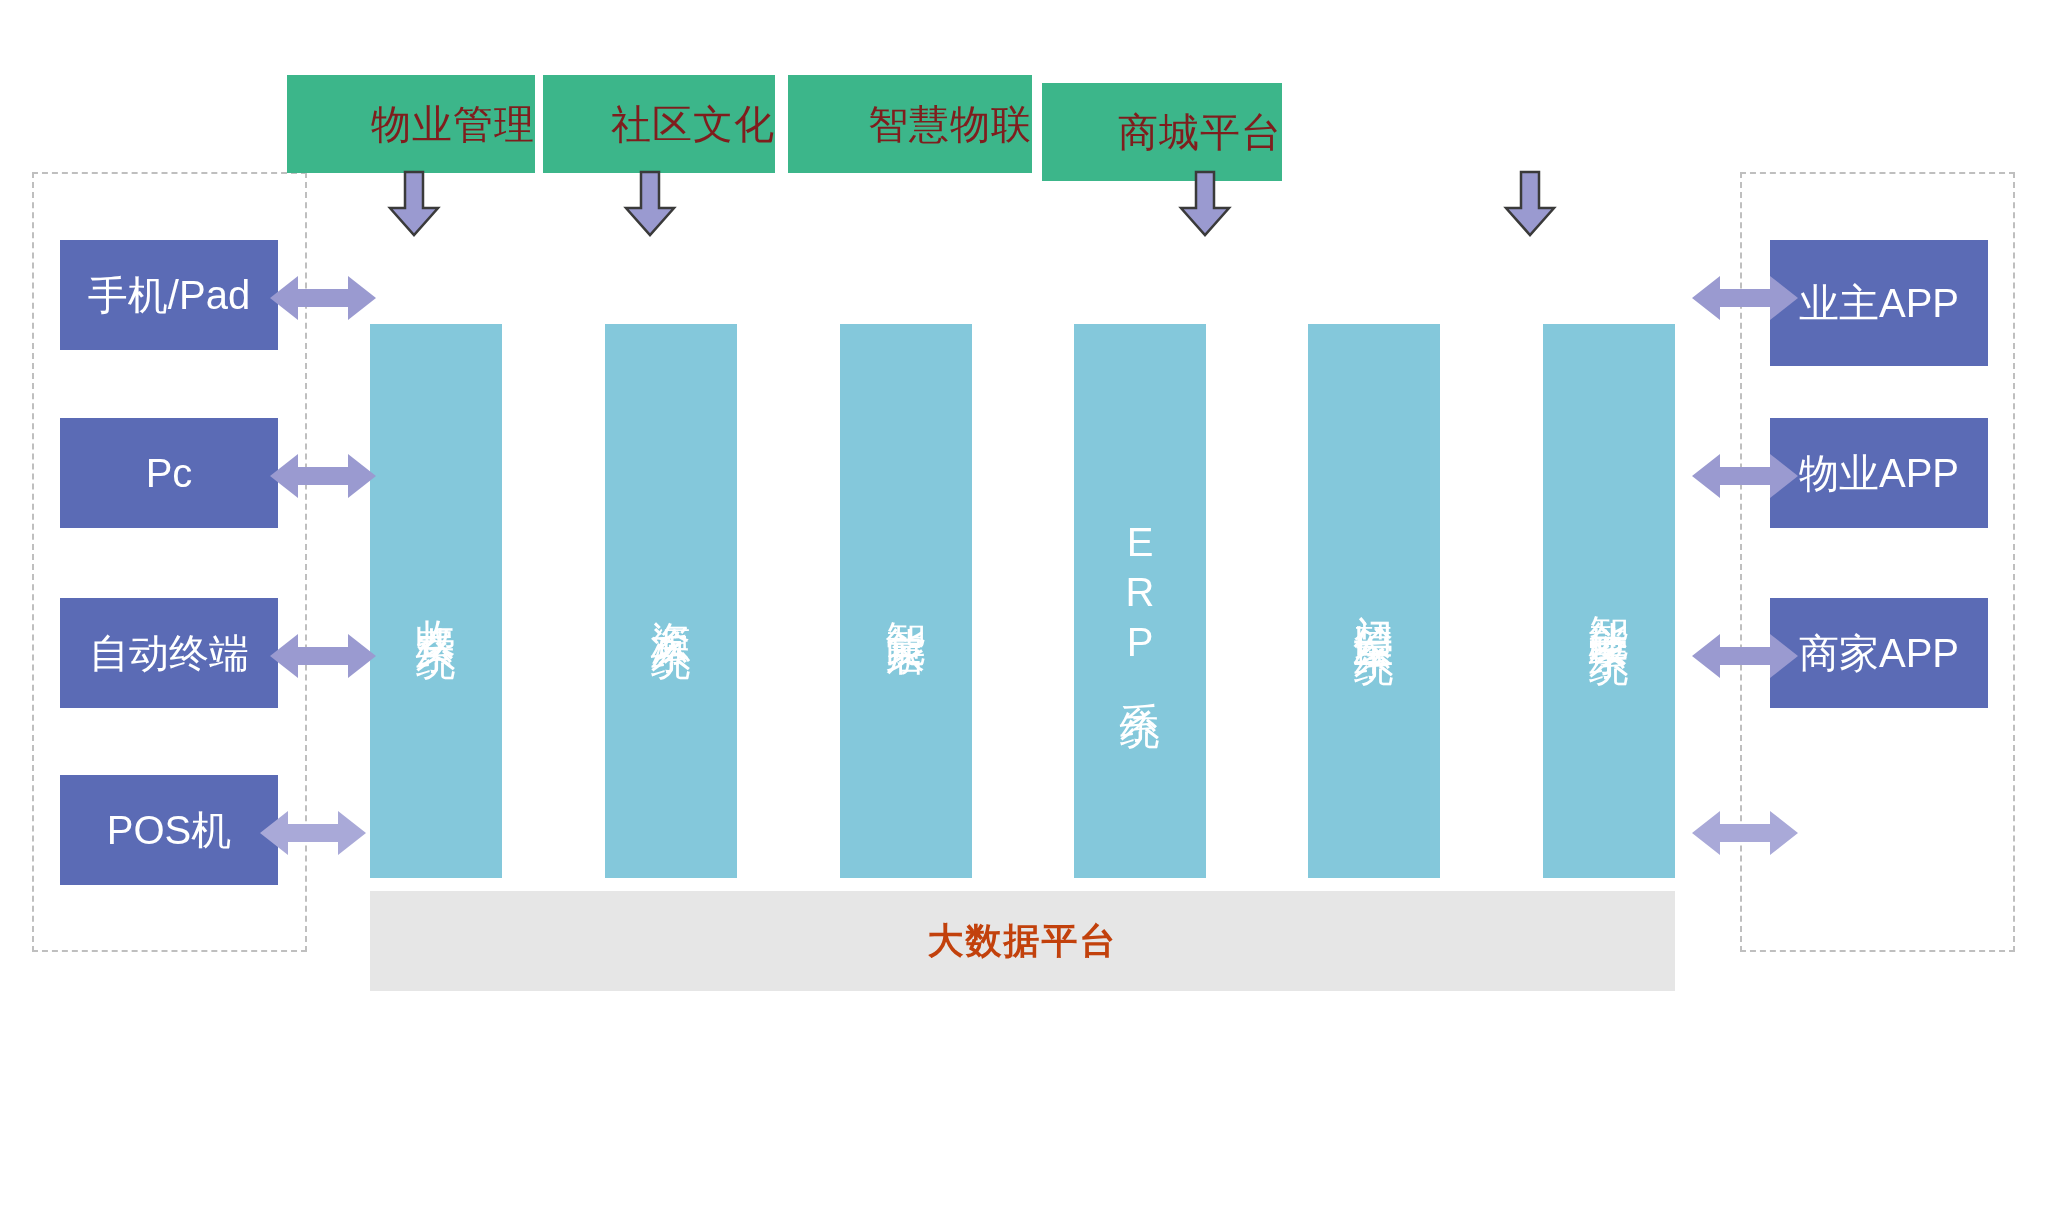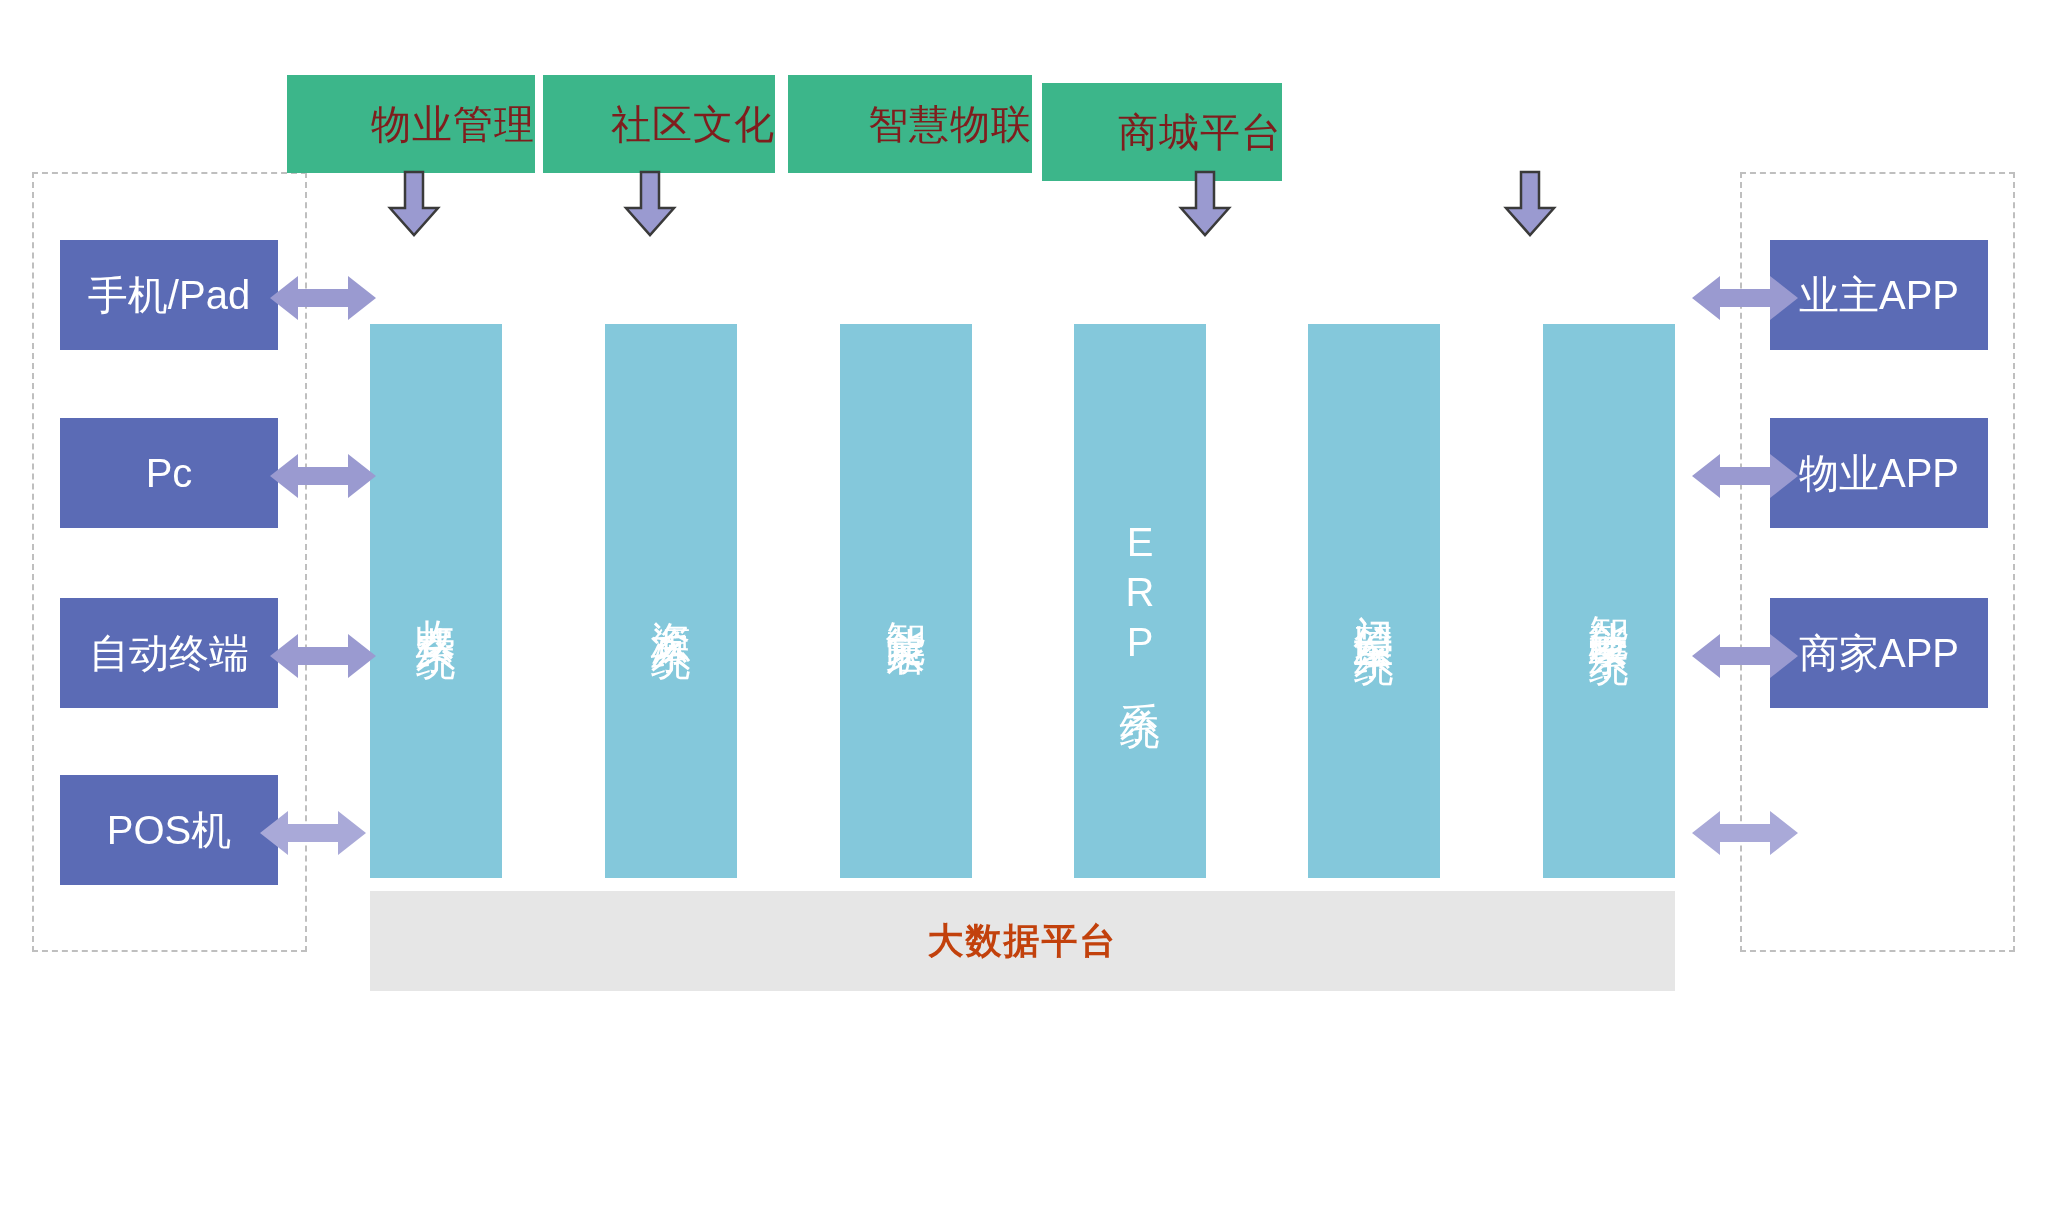--- a/index.html
+++ b/index.html
@@ -145,21 +145,21 @@
   <svg class="arrow-svg" style="left:268px;top:450px;" width="110" height="52" viewBox="0 0 110 52">
     <polygon points="2,26 30,4 30,17 80,17 80,4 108,26 80,48 80,35 30,35 30,48" fill="#9a9ad0"></polygon>
   </svg>
   <svg class="arrow-svg" style="left:268px;top:630px;" width="110" height="52" viewBox="0 0 110 52">
     <polygon points="2,26 30,4 30,17 80,17 80,4 108,26 80,48 80,35 30,35 30,48" fill="#9a9ad0"></polygon>
   </svg>
   <svg class="arrow-svg" style="left:258px;top:807px;" width="110" height="52" viewBox="0 0 110 52">
     <polygon points="2,26 30,4 30,17 80,17 80,4 108,26 80,48 80,35 30,35 30,48" fill="#a9a9d8"></polygon>
   </svg>
 
-  <div class="abs blue-box" style="left:1770px;top:240px;width:218px;height:110px;">
+  <div class="abs blue-box" style="left:1770px;top:240px;width:218px;height:126px;">
     <span>业主APP</span>
   </div>
   <div class="abs blue-box" style="left:1770px;top:418px;width:218px;height:110px;">
     <span>物业APP</span>
   </div>
   <div class="abs blue-box" style="left:1770px;top:598px;width:218px;height:110px;">
     <span>商家APP</span>
   </div>
 
   <svg class="arrow-svg" style="left:1690px;top:272px;" width="110" height="52" viewBox="0 0 110 52">

